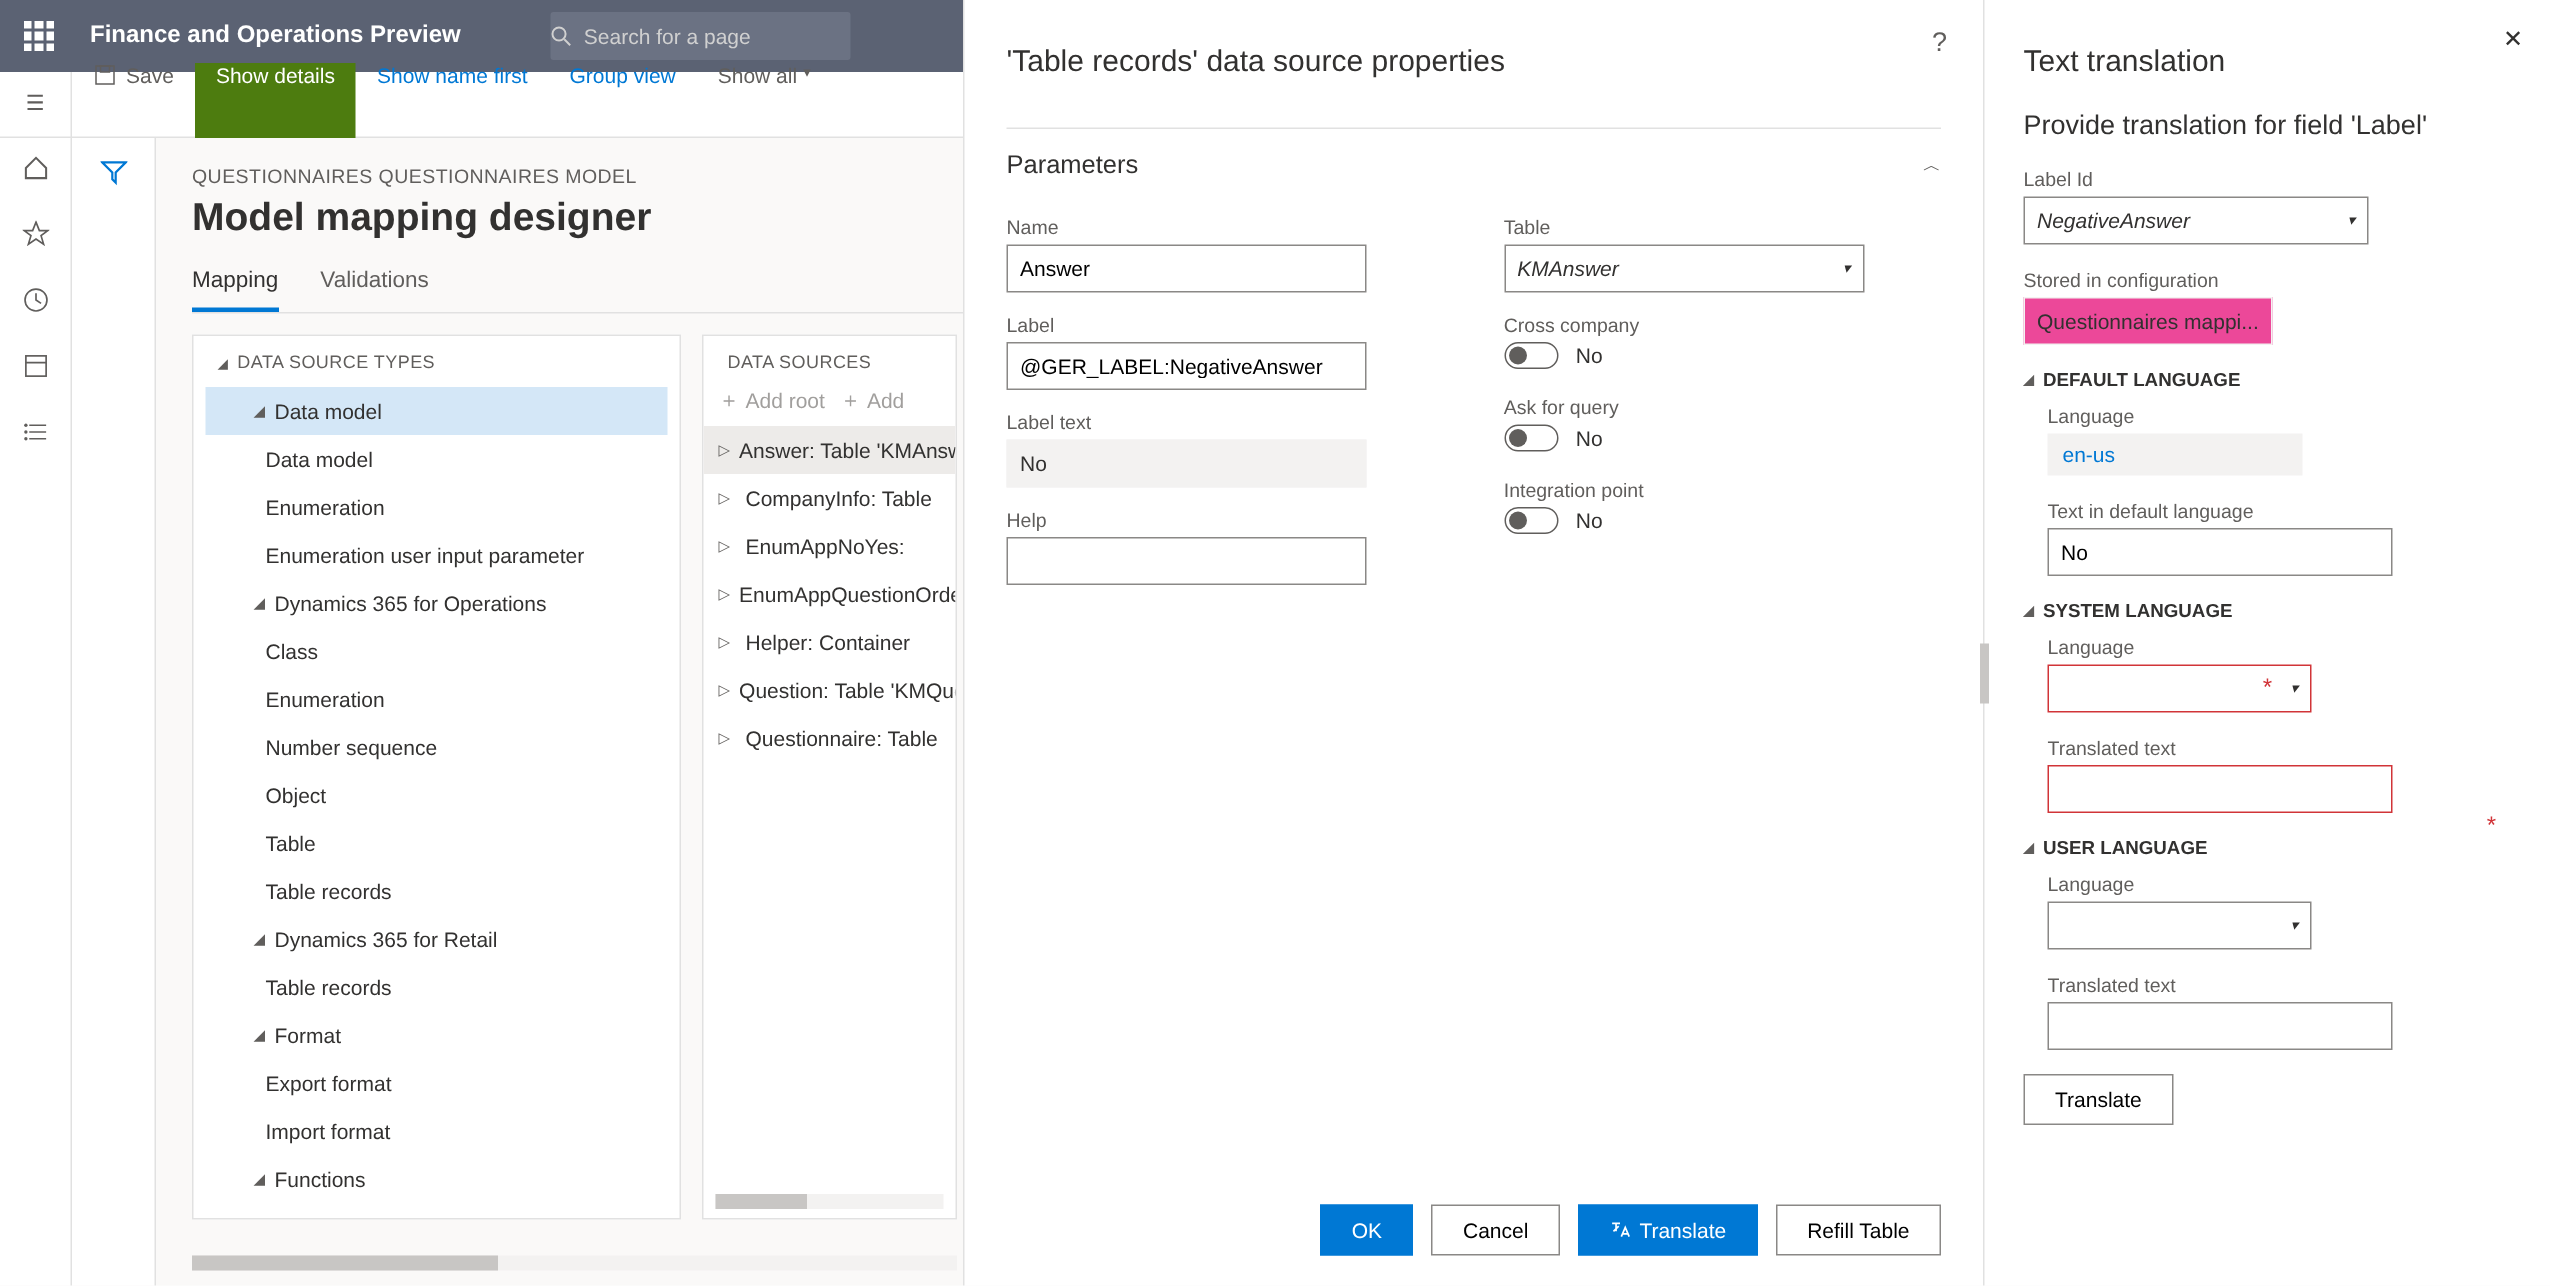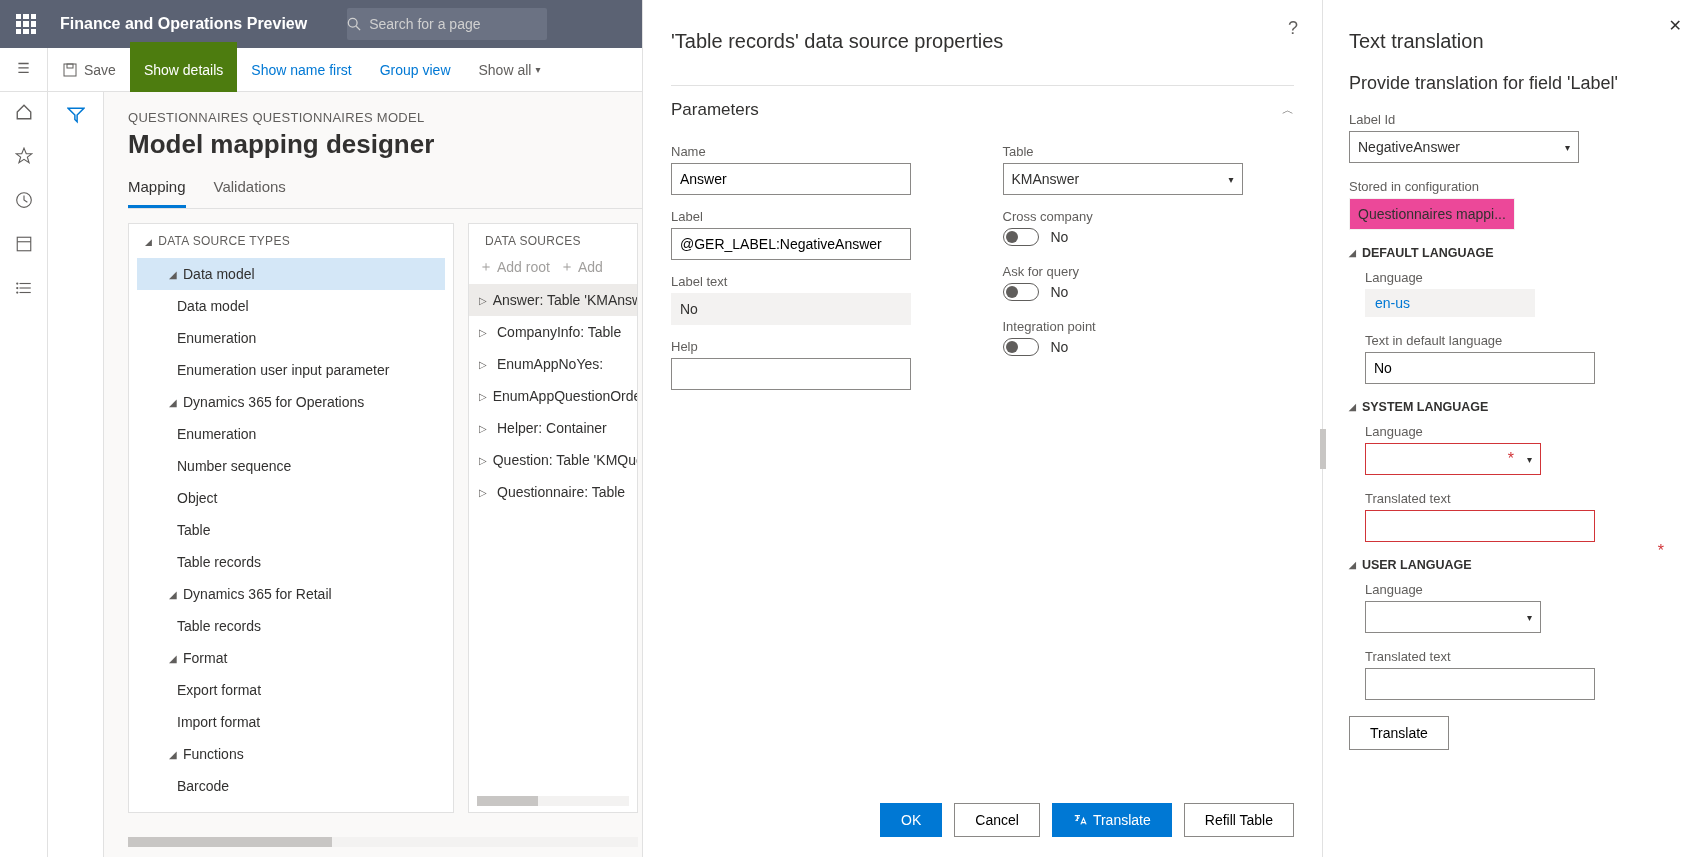--- a/index.html
+++ b/index.html
@@ -2,27 +2,27 @@
 <html><head>
 <meta charset="utf-8">
 <style>
 * { box-sizing: border-box; margin: 0; padding: 0; font-family: "Segoe UI", Arial, sans-serif; }
 body { width: 1700px; height: 857px; overflow: hidden; background: #fff; font-size: 14px; color: #323130; }
 
 
 .topbar { height: 48px; background: #5b6273; display: flex; align-items: center; padding: 0 16px; color: #fff; }
 .waffle { width: 20px; height: 20px; display: grid; grid-template-columns: repeat(3,1fr); grid-template-rows: repeat(3,1fr); gap: 2px; margin-right: 24px; }
 .waffle span { background: #fff; }
-.topbar-title { font-size: 16px; font-weight: 600; margin-right: 40px; }
+.topbar-title { font-size: 16px; font-weight: 600; margin-right: 60px; }
 .search-box { flex: 0 0 200px; height: 32px; background: #6b7283; border-radius: 2px; display: flex; align-items: center; padding: 0 0; color: #d0d0d0; }
 .search-box svg { margin-right: 8px; }
 
 
 .cmdbar { height: 44px; border-bottom: 1px solid #e1e1e1; display: flex; align-items: center; padding-left: 48px; background: #fff; }
-.cmd-item { display: flex; align-items: center; padding: 0 14px; height: 56px; color: #0078d4; cursor: pointer; font-size: 14px; }
+.cmd-item { display: flex; align-items: flex-start; padding: 0 14px; height: 56px; color: #0078d4; cursor: pointer; font-size: 14px; }
 .cmd-item.save { color: #605e5c; }
 .cmd-item.active { background: #4d7c0f; color: #fff; }
 .cmd-item svg, .cmd-item .icon { margin-right: 6px; }
 
 
 .leftrail { position: absolute; left: 0; top: 48px; width: 48px; bottom: 0; border-right: 1px solid #e1e1e1; display: flex; flex-direction: column; align-items: center; padding-top: 12px; gap: 24px; color: #605e5c; }
 .leftrail .railicon { width: 20px; height: 20px; display: flex; align-items: center; justify-content: center; }
 
 
 .content { position: absolute; left: 48px; top: 92px; right: 0; bottom: 0; display: flex; }
@@ -59,21 +59,21 @@
 .propsdlg .help-icon { position: absolute; top: 18px; right: 24px; color: #605e5c; font-size: 18px; }
 .propsdlg h2 { font-size: 20px; font-weight: 400; margin-bottom: 32px; }
 .section-head { font-size: 17px; font-weight: 400; display: flex; justify-content: space-between; align-items: center; padding-bottom: 10px; border-top: 1px solid #e1e1e1; padding-top: 14px; margin-bottom: 14px; }
 .section-head .chev { font-size: 12px; color: #605e5c; }
 .formrow { display: flex; gap: 40px; justify-content: center; }
 .formcol { flex: 1; }
 .field { margin-bottom: 14px; }
 .field label { display: block; font-size: 13px; color: #605e5c; margin-bottom: 4px; }
 .field input[type=text], .field .select, .field .readonly { width: 240px; height: 32px; border: 1px solid #8a8886; padding: 0 8px; font-size: 14px; background: #fff; }
 .field .readonly { background: #f3f2f1; border: 1px solid #f3f2f1; display: flex; align-items: center; }
-.field .select { display: flex; align-items: center; justify-content: space-between; }
+.field .select { display: flex; align-items: center; justify-content: space-between; font-style: italic; }
 .toggle-row { display: flex; align-items: center; gap: 12px; margin-bottom: 18px; }
 .toggle { width: 36px; height: 18px; border: 1px solid #605e5c; border-radius: 9px; position: relative; background: #fff; }
 .toggle::after { content: ""; position: absolute; left: 2px; top: 2px; width: 12px; height: 12px; background: #605e5c; border-radius: 50%; }
 .dlg-buttons { position: absolute; bottom: 20px; right: 28px; display: flex; gap: 12px; }
 .btn { height: 34px; padding: 0 20px; border: 1px solid #8a8886; background: #fff; font-size: 14px; cursor: pointer; display: flex; align-items: center; gap: 6px; }
 .btn.primary { background: #0078d4; color: #fff; border-color: #0078d4; }
 
 
 .transpane { position: absolute; top: 0; right: 0; width: 378px; height: 857px; background: #fff; border-left: 1px solid #e1e1e1; padding: 30px 26px 20px 26px; z-index: 6; }
 .transpane .close { position: absolute; top: 16px; right: 18px; font-size: 16px; color: #323130; cursor: pointer; }
@@ -196,20 +196,21 @@
     <div class="panels">
 
       <div class="panel types">
         <div class="panel-header"><span style="font-size:9px;margin-right:6px">◢</span><span>DATA SOURCE TYPES</span></div>
         <div class="tree" id="types-tree">
             <div class="tree-item tree-child2 selected"><span class="tree-arrow">◢</span> Data model</div>
             <div class="tree-item tree-child">Data model</div>
             <div class="tree-item tree-child">Enumeration</div>
             <div class="tree-item tree-child">Enumeration user input parameter</div>
             <div class="tree-item tree-child2"><span class="tree-arrow">◢</span> Dynamics 365 for Operations</div>
+            <div class="tree-item tree-child">Class</div>
             <div class="tree-item tree-child">Enumeration</div>
             <div class="tree-item tree-child">Number sequence</div>
             <div class="tree-item tree-child">Object</div>
             <div class="tree-item tree-child">Table</div>
             <div class="tree-item tree-child">Table records</div>
             <div class="tree-item tree-child2"><span class="tree-arrow">◢</span> Dynamics 365 for Retail</div>
             <div class="tree-item tree-child">Table records</div>
             <div class="tree-item tree-child2"><span class="tree-arrow">◢</span> Format</div>
             <div class="tree-item tree-child">Export format</div>
             <div class="tree-item tree-child">Import format</div>

